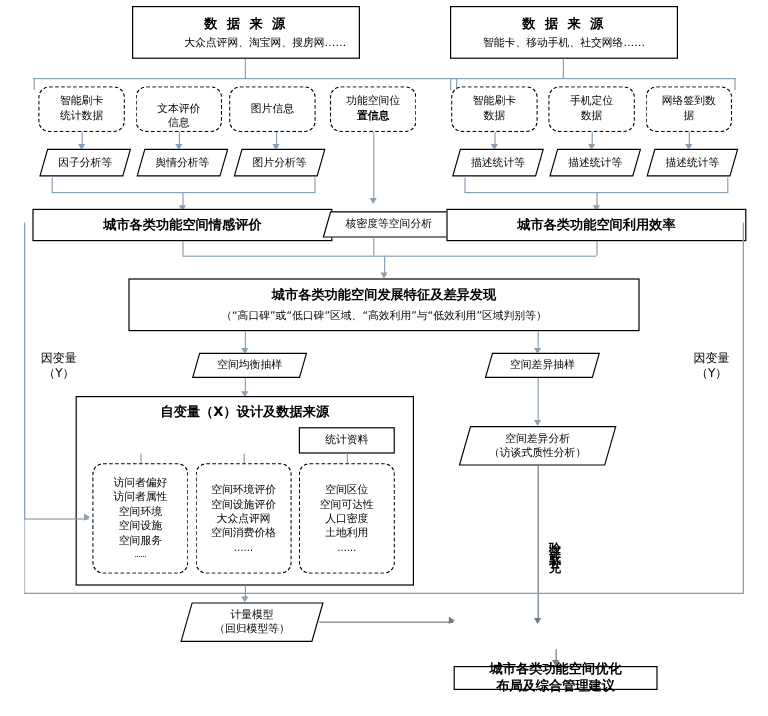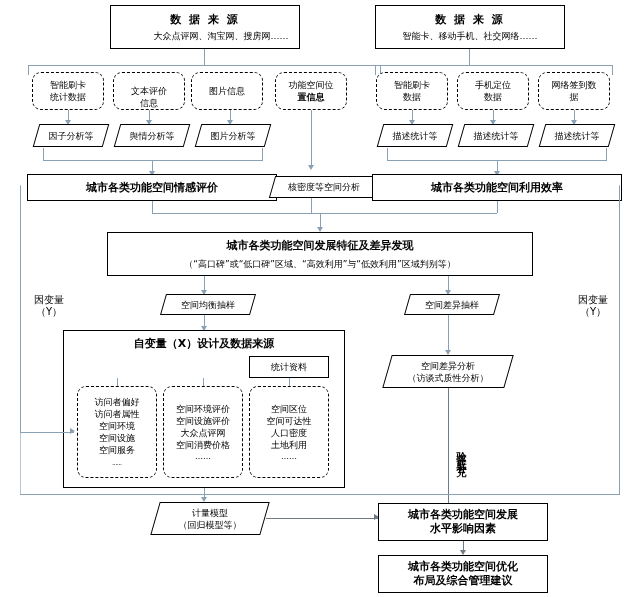--- a/index.html
+++ b/index.html
@@ -256,29 +256,25 @@
       <div class="l9">计量模型</div>
       <div class="l9">（回归模型等）</div>
     </div>
   </div>
 
   <div class="ln lnh dk" style="left:266px;top:518px;width:112px;"></div>
   <div style="position:absolute;left:374px;top:513.5px;width:0;height:0;
               border-top:3.5px solid transparent;border-bottom:3.5px solid transparent;
               border-left:5px solid #6e7b86;"></div>
 
-  <div class="node rect" style="left:378px;top:503px;width:170px;height:38px;">
-    <div class="l11 b">城市各类功能空间发展</div>
-    <div class="l11 b">水平影响因素</div>
-  </div>
 
   <div class="ln lnv dk" style="left:463px;top:541px;height:12px;"></div>
   <div class="arrow dkk" style="left:459.5px;top:550px;"></div>
 
-  <div class="node rect" style="left:378px;top:555px;width:170px;height:38px;">
+  <div class="node rect" style="left:378px;top:555px;width:170px;height:20px;">
     <div class="l11 b">城市各类功能空间优化</div>
     <div class="l11 b">布局及综合管理建议</div>
   </div>
 
   <div class="ln lnv" style="left:20px;top:186px;height:246px;"></div>
   <div class="ln lnh" style="left:20px;top:432px;width:54px;"></div>
   <div style="position:absolute;left:70px;top:427.5px;width:0;height:0;
               border-top:3.5px solid transparent;border-bottom:3.5px solid transparent;
               border-left:5px solid #8aa0b4;"></div>
 

